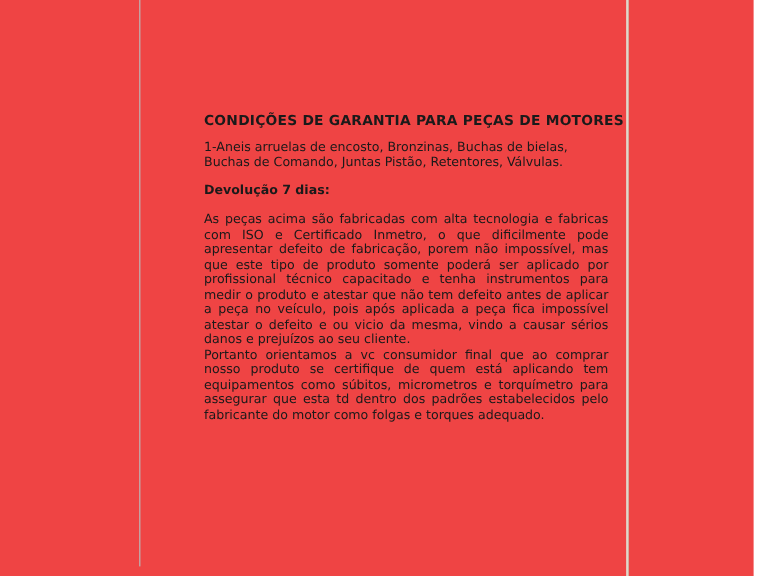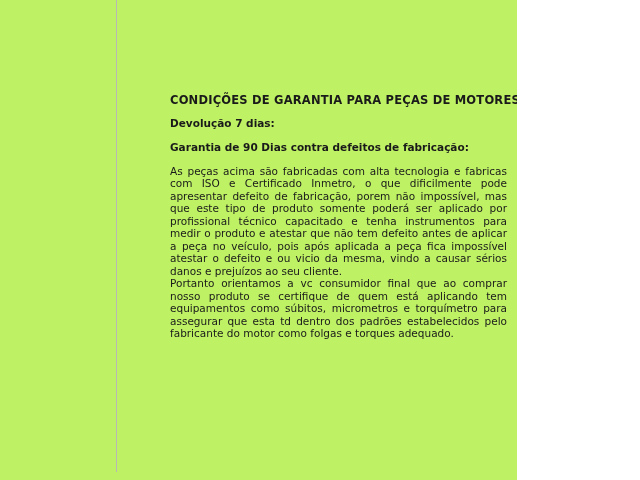--- a/index.html
+++ b/index.html
@@ -4,22 +4,22 @@
 <style>
   * { margin: 0; padding: 0; box-sizing: border-box; }
   html, body {
     width: 640px; height: 480px;
     background: #ffffff;
     font-family: "DejaVu Sans", "Liberation Sans", sans-serif;
     overflow: hidden;
   }
   .canvas {
     position: relative;
-    width: 517px; height: 480px;
-    background: #bef264;
+    width: 628px; height: 480px;
+    background: #ef4444;
     overflow: hidden;
   }
   .page-left-edge {
     position: absolute;
     left: 116px; top: 0;
     width: 1px; height: 472px;
     background: #b9b9b9;
   }
   .page-right-edge {
     position: absolute;
@@ -57,25 +57,25 @@
 
 <div class="canvas">
 
   <div class="page-left-edge"></div>
   <div class="page-right-edge"></div>
 
   <div class="content">
 
     <div class="doc-title">CONDIÇÕES DE GARANTIA PARA PEÇAS DE MOTORES</div>
 
+    <div class="para">1-Aneis arruelas de encosto, Bronzinas, Buchas de bielas, Buchas de Comando, Juntas Pistão, Retentores, Válvulas.</div>
 
 
     <div class="sec-heading">Devolução 7 dias:</div>
 
 
-    <div class="sec-heading spaced">Garantia de 90 Dias contra defeitos de fabricação:</div>
 
     <div class="para tight justify">As peças acima são fabricadas com alta tecnologia e fabricas com ISO e Certificado Inmetro, o que dificilmente pode apresentar defeito de fabricação, porem não impossível, mas que este tipo de produto somente poderá ser aplicado por profissional técnico capacitado e tenha instrumentos para medir o produto e atestar que não tem defeito antes de aplicar a peça no veículo, pois após aplicada a peça fica impossível atestar o defeito e ou vicio da mesma, vindo a causar sérios danos e prejuízos ao seu cliente.</div>
 
     <div class="para justify">Portanto orientamos a vc consumidor final que ao comprar nosso produto se certifique de quem está aplicando tem equipamentos como súbitos, micrometros e torquímetro para assegurar que esta td dentro dos padrões estabelecidos pelo fabricante do motor como folgas e torques adequado.</div>
 
   </div>
 </div>
 
 </body></html>

